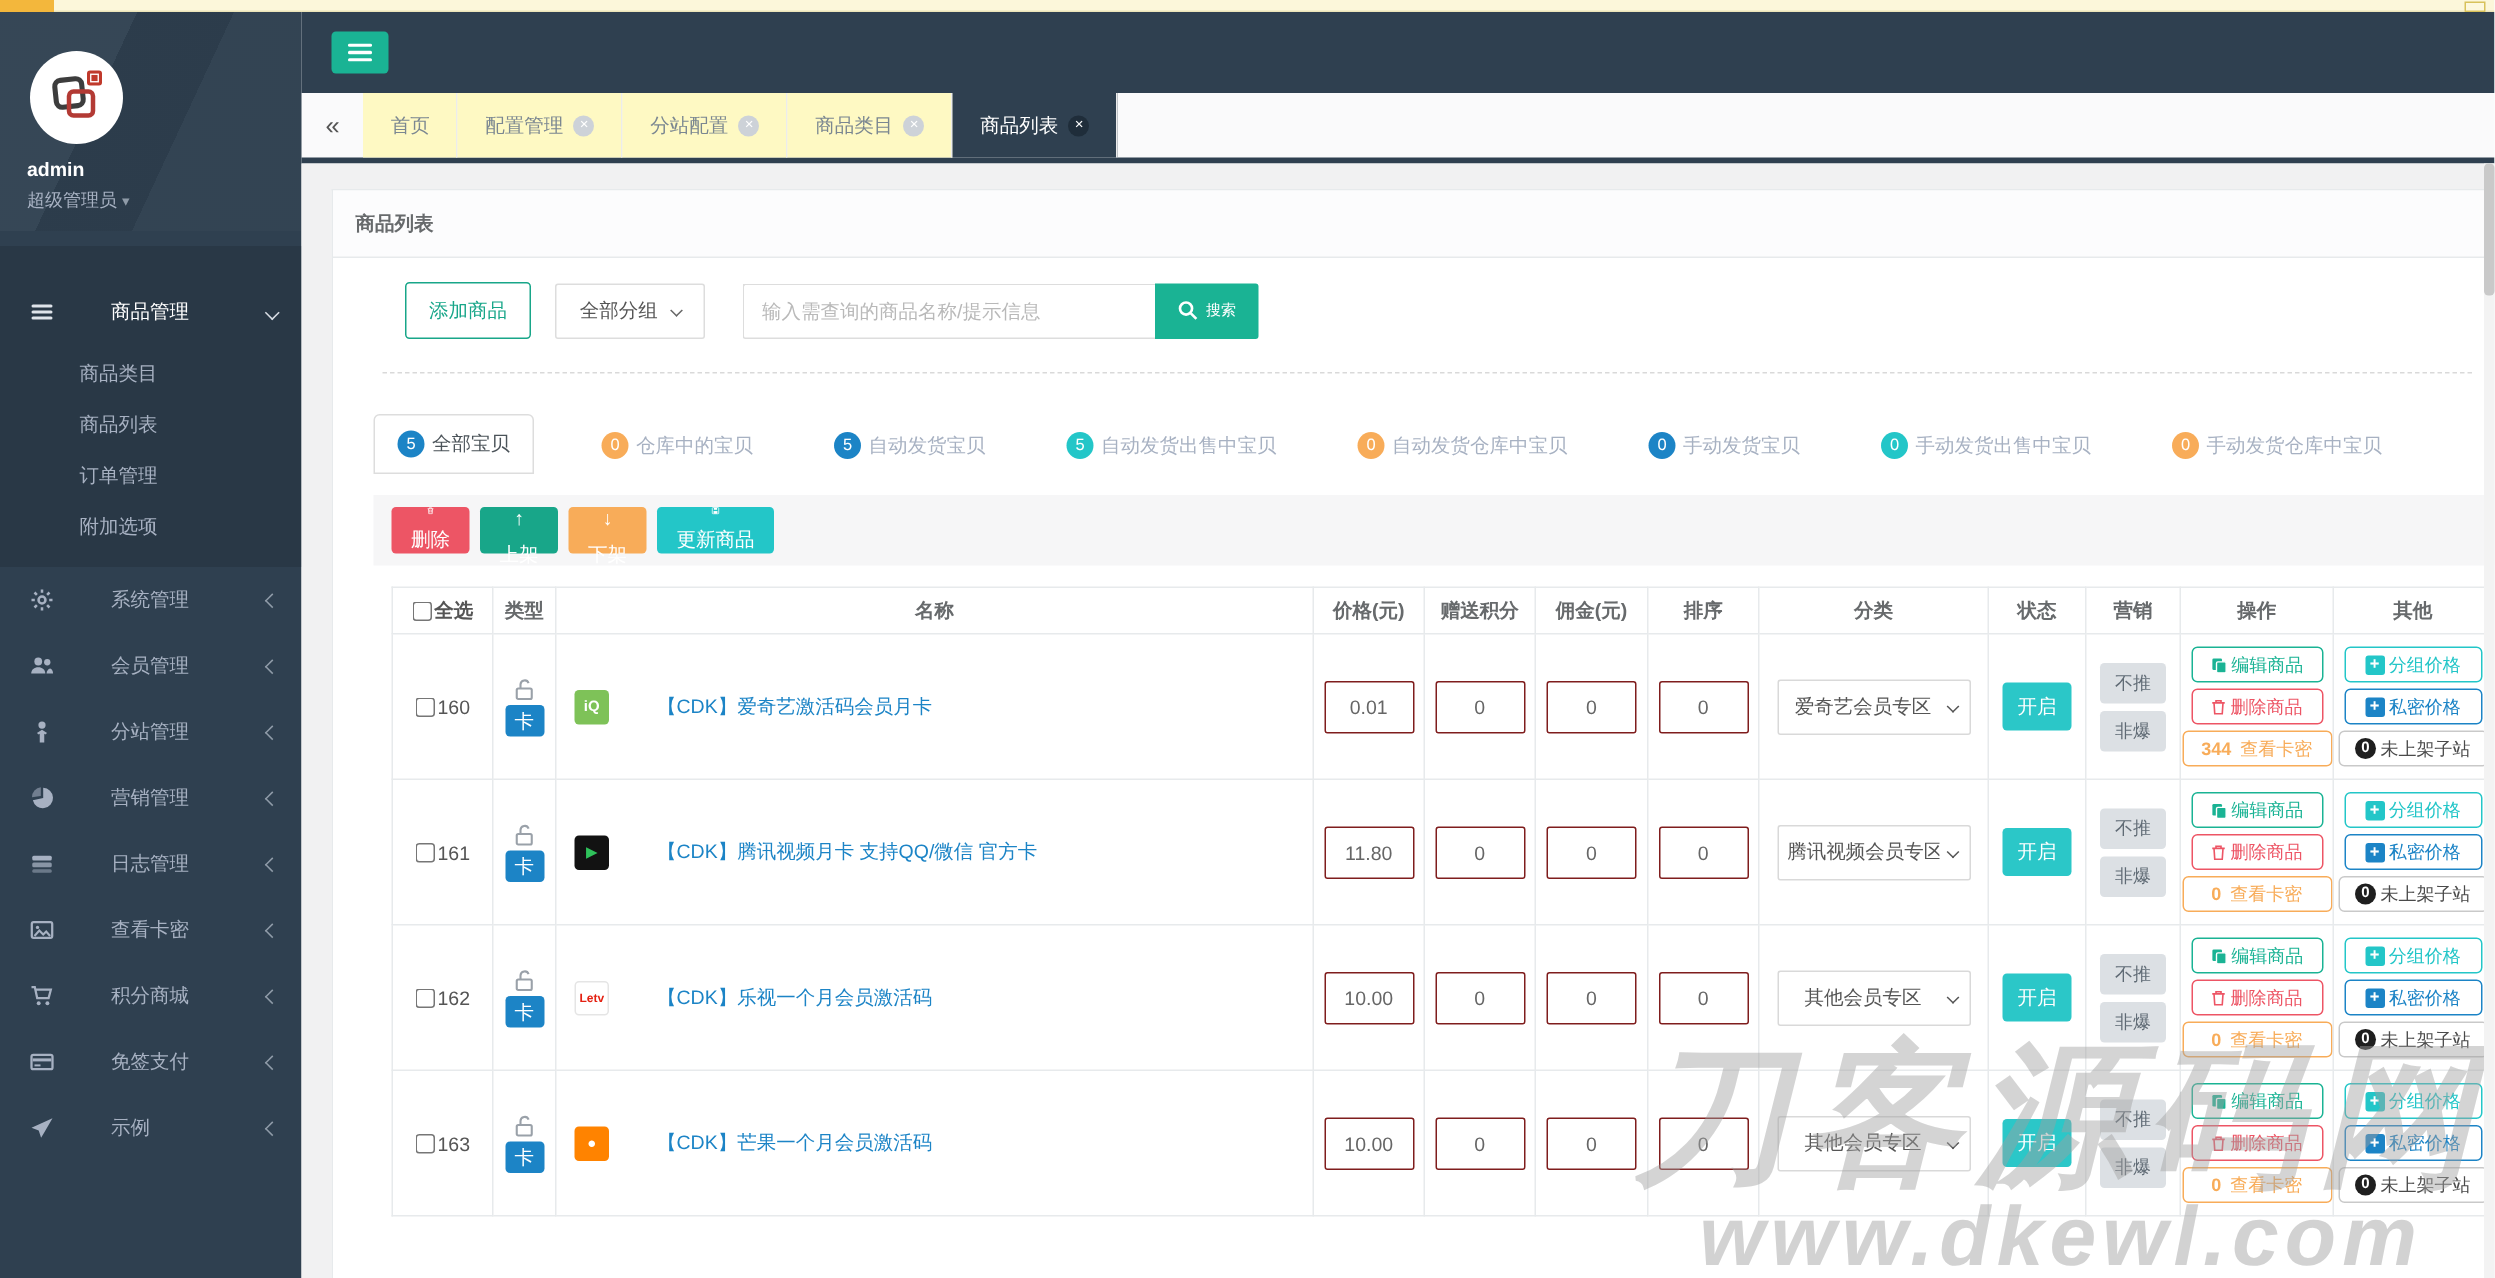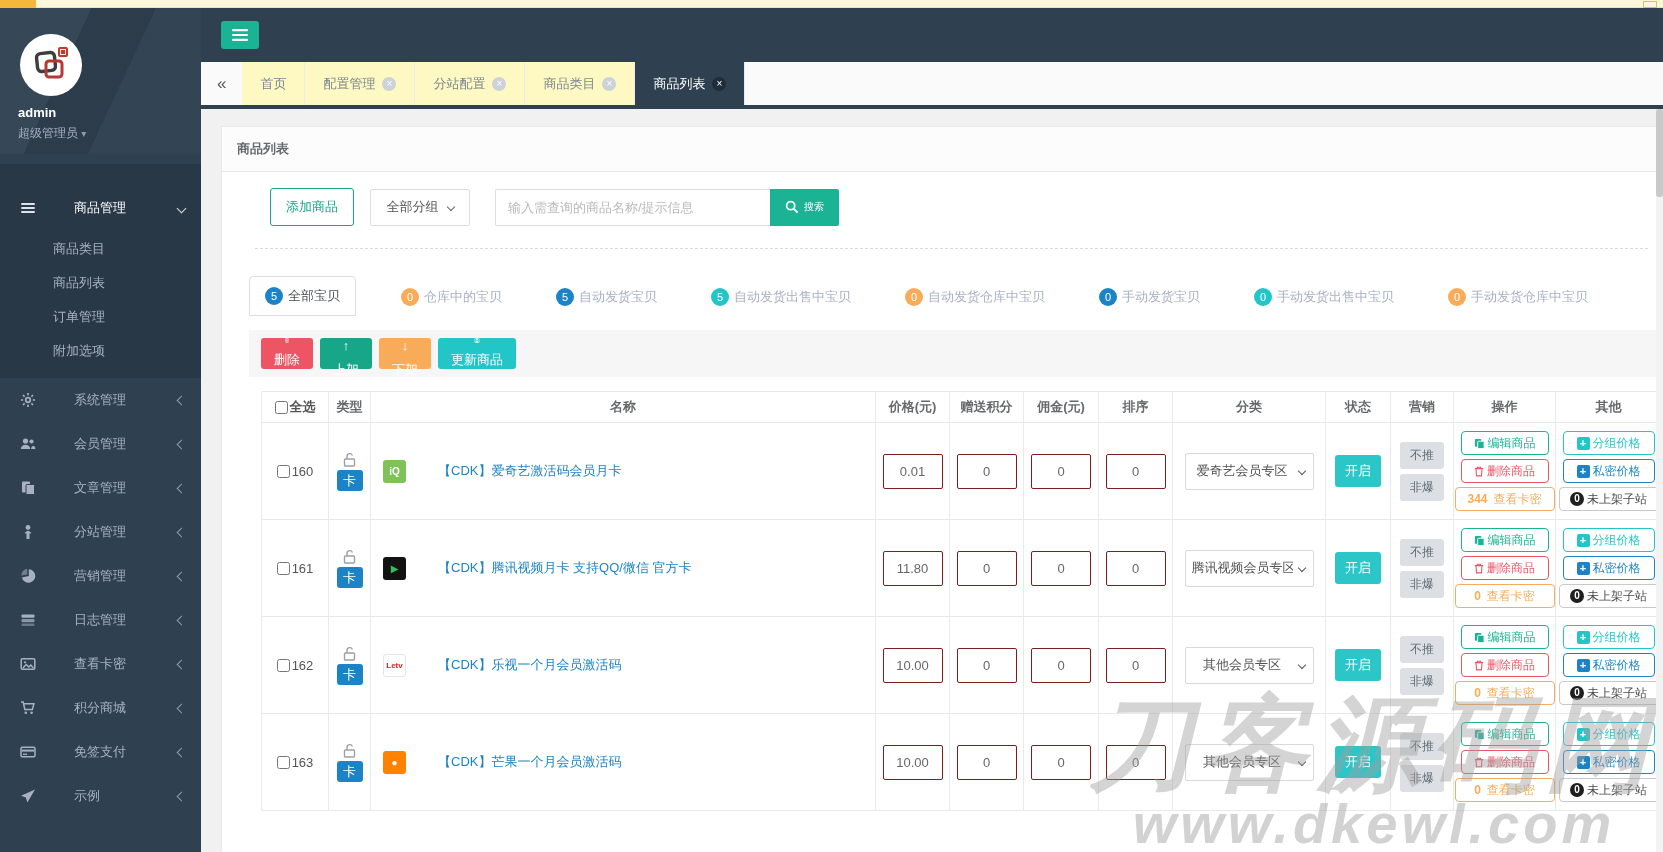--- a/index.html
+++ b/index.html
@@ -168,28 +168,20 @@
     <div class="nav-item">
       <svg class="nicon" viewBox="0 0 16 16">
           <g fill="#a7b1c2">
             <circle cx="5.5" cy="5" r="2.6"></circle>
             <circle cx="11.5" cy="5.5" r="2.1"></circle>
             <path d="M.8 13c0-2.6 2.1-4.2 4.7-4.2s4.7 1.6 4.7 4.2z"></path>
             <path d="M11 13c.2-1.8 1.1-3 2.4-3.3 1 .2 1.9 1.3 2 3.3z"></path>
           </g>
         </svg>
       <span class="nlabel">会员管理</span>
-      <i class="chev left"></i>
-    </div>
-    <div class="nav-item">
-      <svg class="nicon" viewBox="0 0 16 16">
-          <rect x="2" y="1.5" width="8" height="11" rx="1" fill="#a7b1c2"></rect>
-          <rect x="6" y="4.5" width="8.5" height="10" rx="1" fill="#a7b1c2" stroke="#2f4050" stroke-width="1"></rect>
-        </svg>
-      <span class="nlabel">文章管理</span>
       <i class="chev left"></i>
     </div>
     <div class="nav-item">
       <svg class="nicon" viewBox="0 0 16 16">
           <g fill="#a7b1c2">
             <circle cx="8" cy="3.4" r="2.4"></circle>
             <path d="M8 6.5l-3.4 2.2 1.2 1 .7-.5V15h3V9.2l.7.5 1.2-1z"></path>
           </g>
         </svg>
       <span class="nlabel">分站管理</span>

